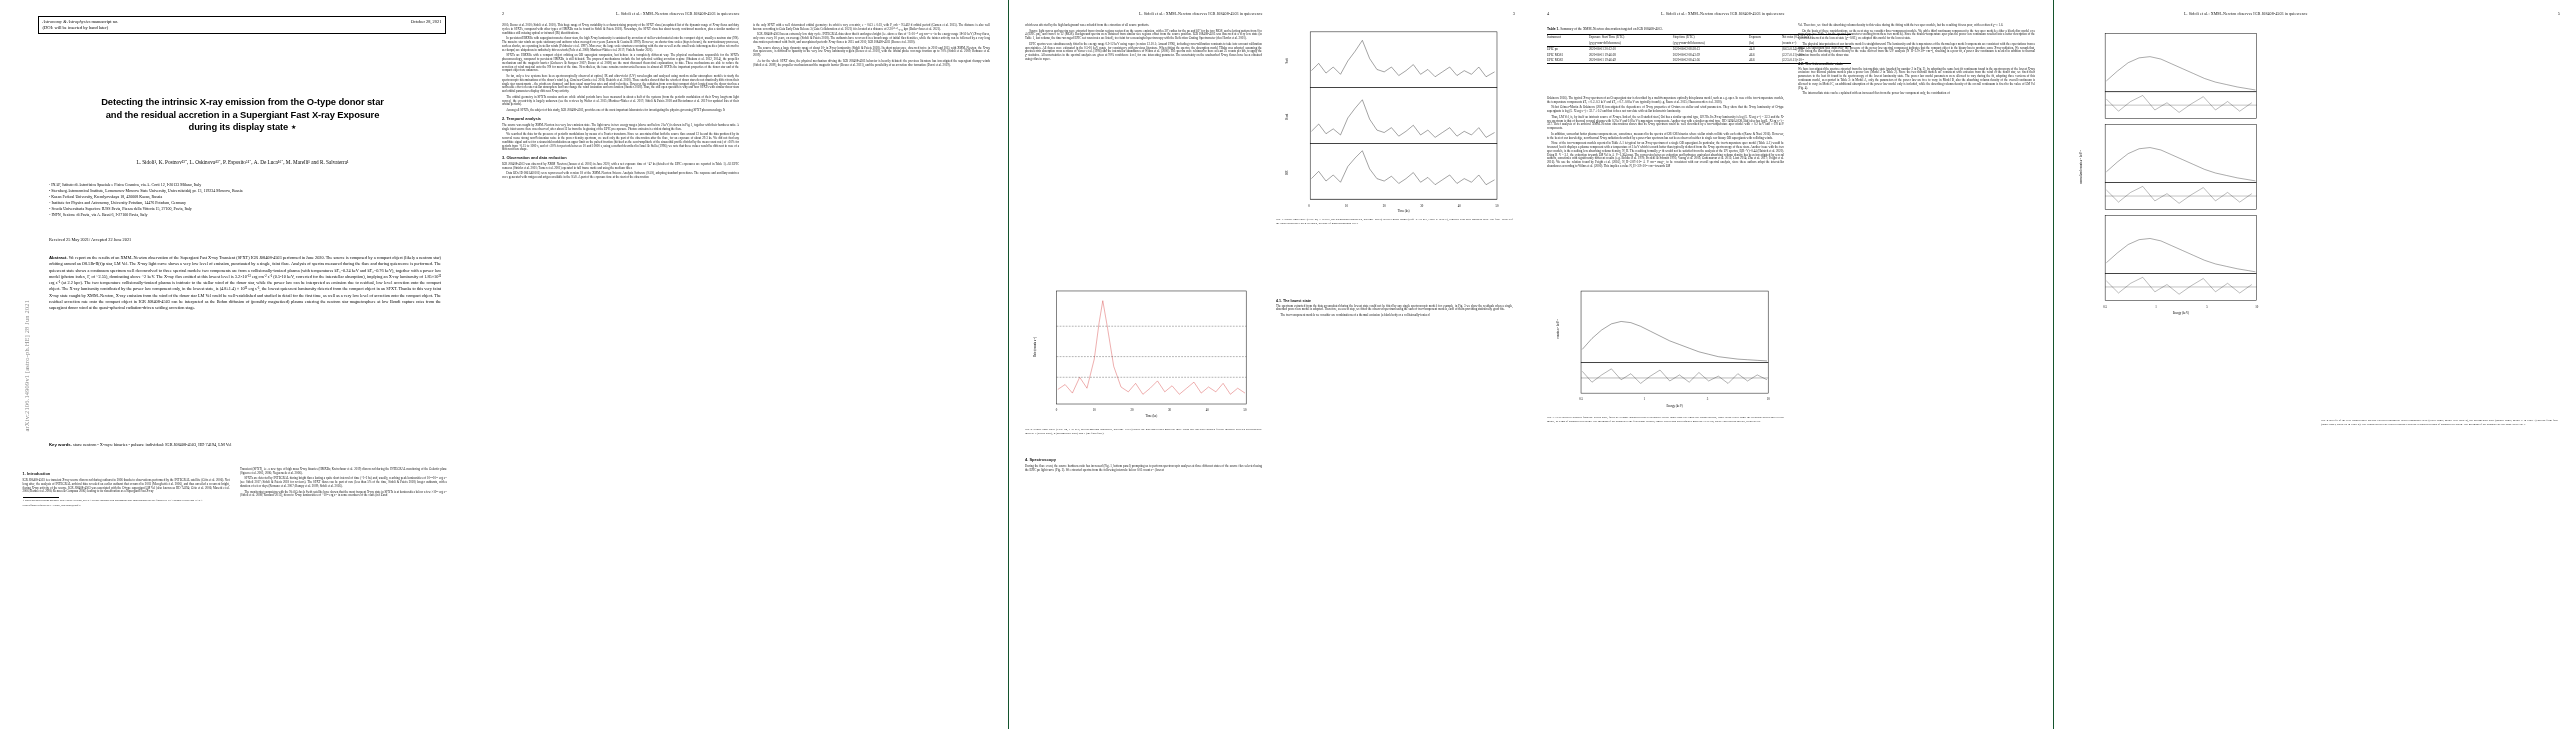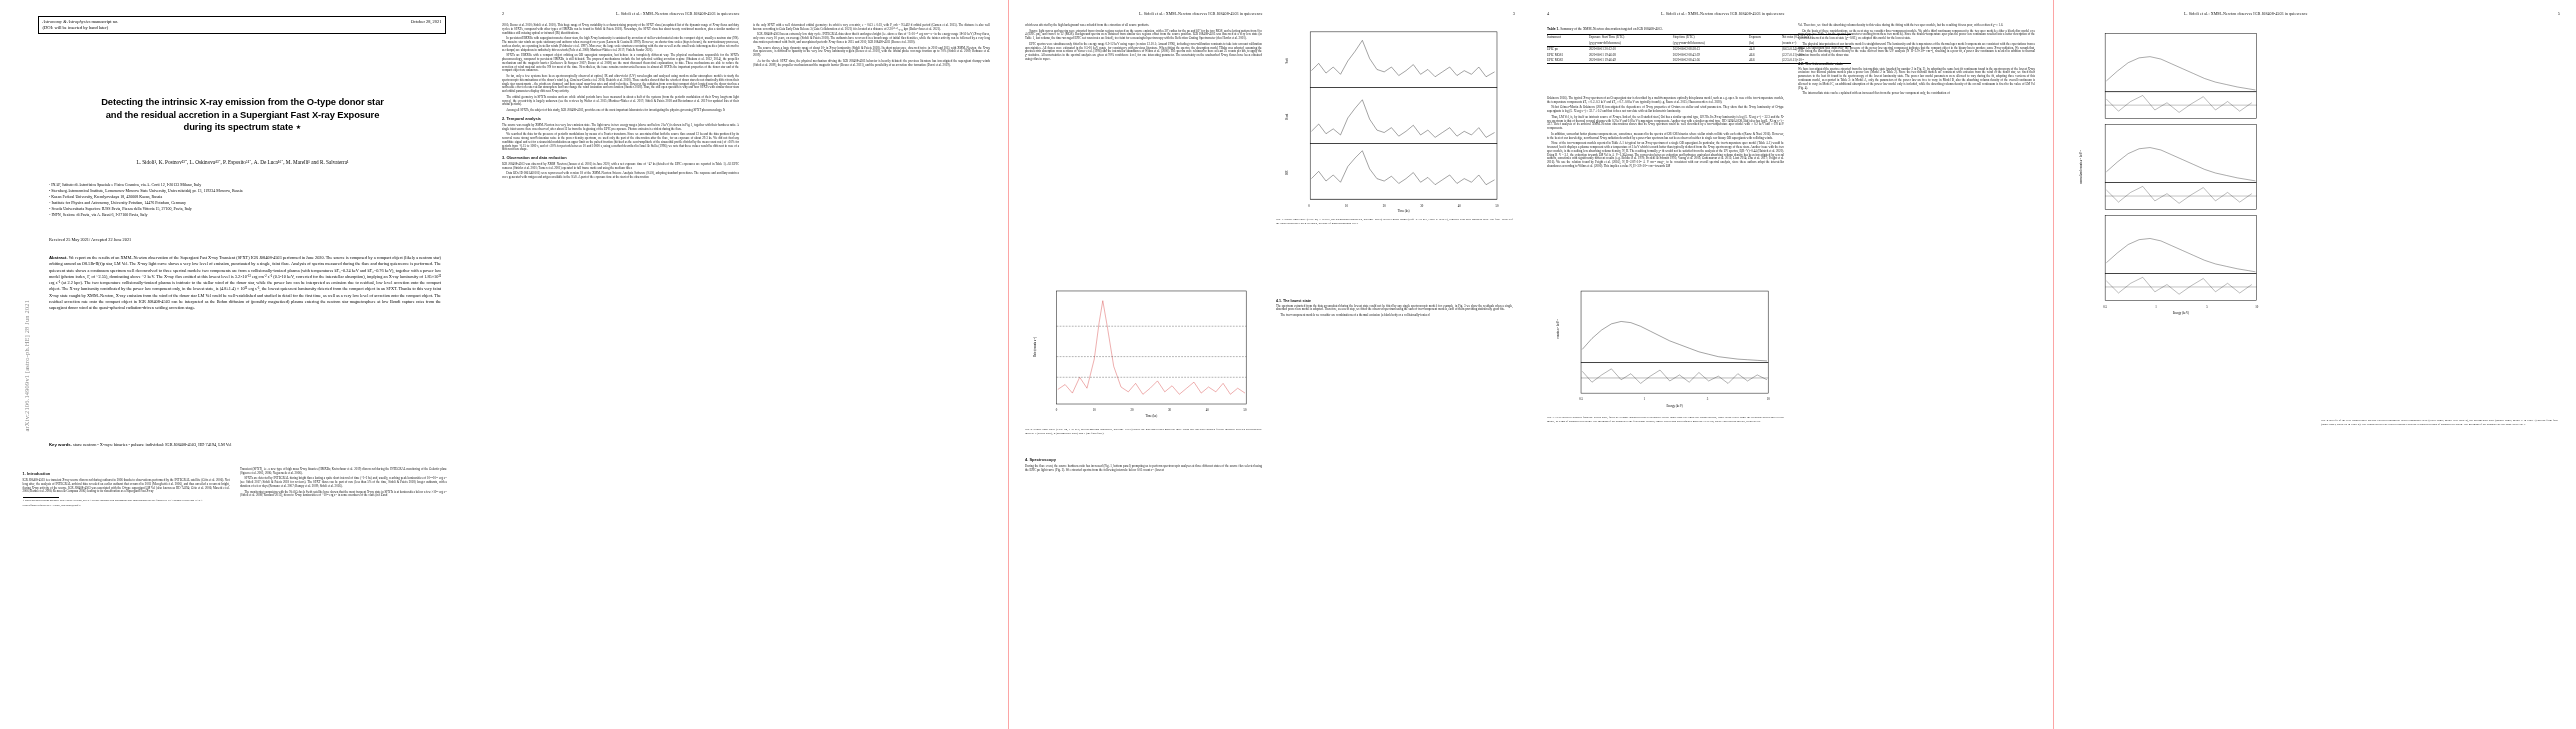--- a/index.html
+++ b/index.html
@@ -1,17 +1,17 @@
 <!DOCTYPE html>
 <html style="font-size:9.7px"><head>
 <meta charset="utf-8">
 <style>
   html,body{margin:0;padding:0;background:#ffffff;}
   body{width:2576px;height:729px;overflow:hidden;font-family:"Liberation Serif",serif;color:#000;}
-  .sheet{position:relative;width:2576px;height:729px;background:#fca5a5;}
+  .sheet{position:relative;width:2576px;height:729px;background:#14532d;}
 
   
   .page{position:absolute;top:0;height:729px;background:#fff;overflow:hidden;}
   .p1{left:0;   width:486px;}
   .p2{left:486px; width:522px;}
   .p3{left:1009px;width:522px;}
   .p4{left:1531px;width:522px;}
   .p5{left:2054px;width:522px;}
 
   .pagegap{position:absolute;top:0;width:0.6px;height:729px;background:#fff;}
@@ -96,21 +96,21 @@
       <div class="l1">
         <em>Astronomy &amp; Astrophysics</em><span> manuscript no.</span>
       </div>
       <div class="l2">(DOI: will be inserted by hand later)</div>
       <div class="date">October 28, 2021</div>
     </div>
 
     <div class="title">
       <div>Detecting the intrinsic X-ray emission from the O-type donor star</div>
       <div>and the residual accretion in a Supergiant Fast X-ray Exposure</div>
-      <div>during its spectrum state ⋆</div>
+      <div>during its display state ⋆</div>
     </div>
 
     <div class="authors">L. Sidoli¹, K. Postnov²־³, L. Oskinova⁴־³, P. Esposito⁵־¹, A. De Luca¹־⁶, M. Marelli¹ and R. Salvaterra¹</div>
 
     <div class="affils">
       <div>¹ INAF, Istituto di Astrofisica Spaziale e Fisica Cosmica, via A. Corti 12, I-20133 Milano, Italy</div>
       <div>² Sternberg Astronomical Institute, Lomonosov Moscow State University, Universitetskij pr. 13, 119234 Moscow, Russia</div>
       <div>³ Kazan Federal University, Kremlyovskaya 18, 420008 Kazan, Russia</div>
       <div>⁴ Institute for Physics and Astronomy, University Potsdam, 14476 Potsdam, Germany</div>
       <div>⁵ Scuola Universitaria Superiore IUSS Pavia, Piazza della Vittoria 15, 27100, Pavia, Italy</div>

